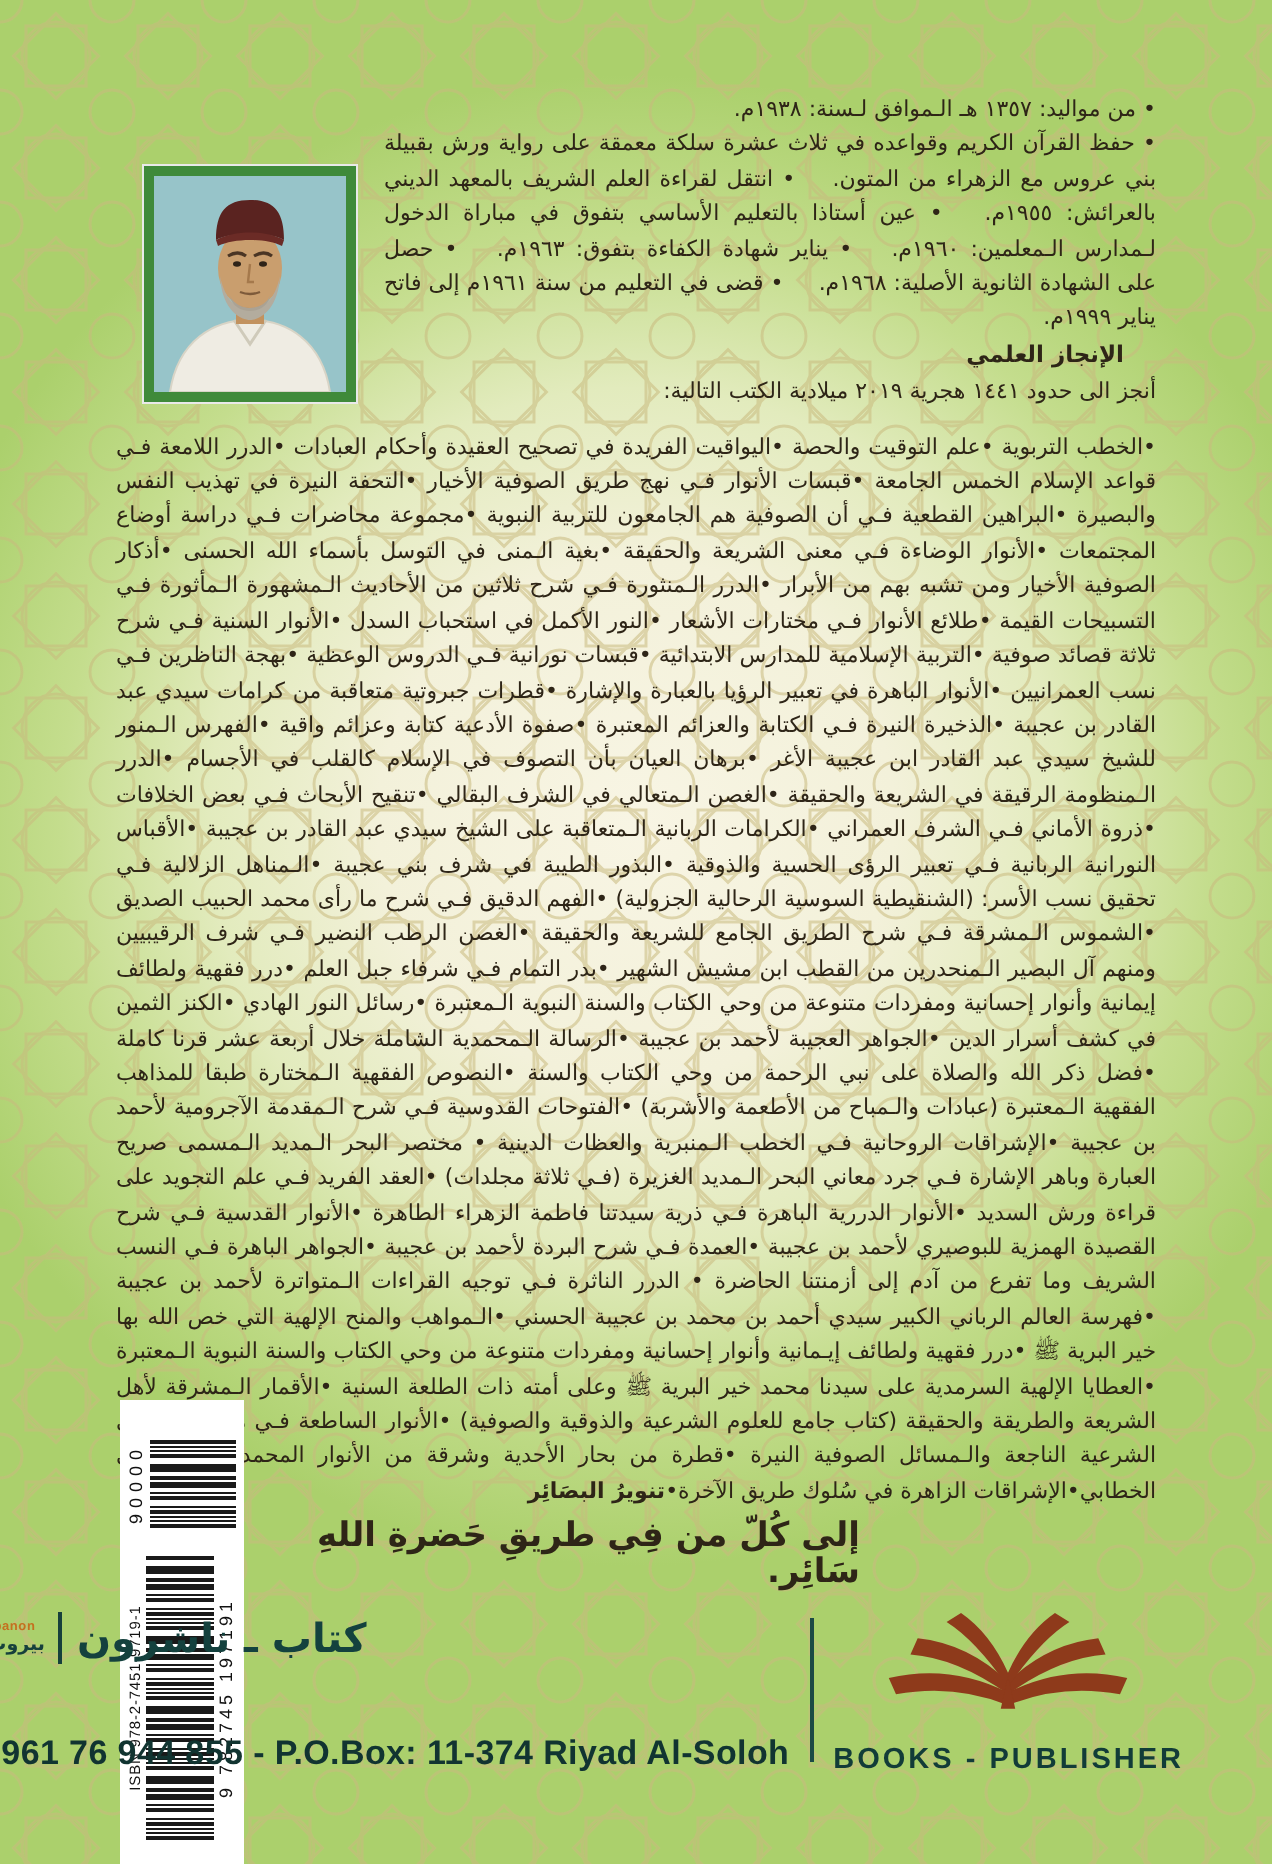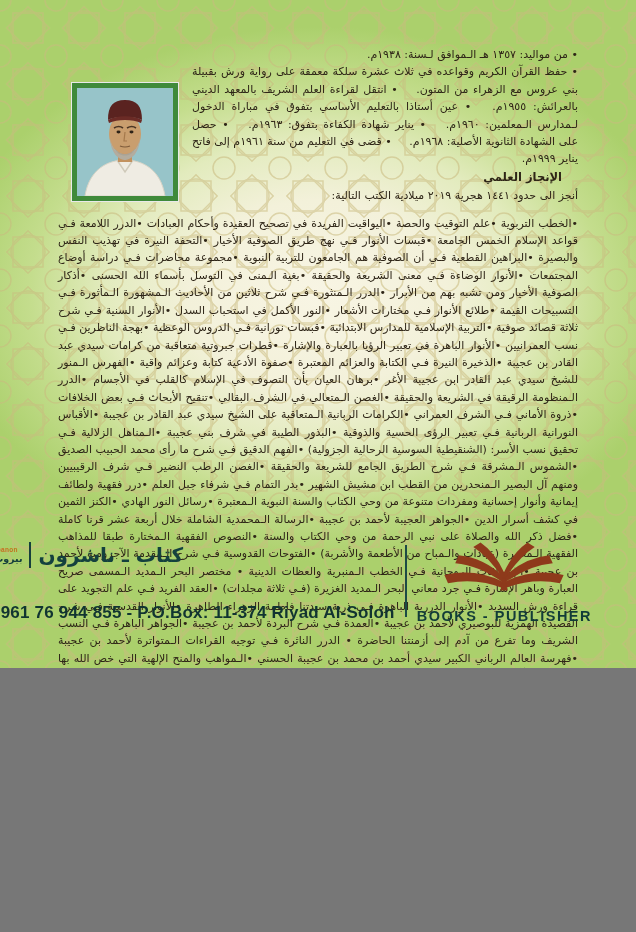--- a/index.html
+++ b/index.html
@@ -1,18 +1,18 @@
 <!DOCTYPE html>
 <html lang="ar"><head>
 <meta charset="utf-8">
 <style>
   html,body{margin:0;padding:0;background:#777;}
   .page{
     position:relative;
-    width:636px;height:668px;
+    width:636px;height:932px;
     margin:0 auto;
     overflow:hidden;
     background:
       radial-gradient(ellipse 58% 40% at 50% 44%,
         #f8f5e4 0%, #f3f1da 35%, #e2ebbd 58%, #c4dd8d 78%, #abd06c 100%);
     font-family:"DejaVu Sans", sans-serif;
     color:#2e2517;
   }
   .pattern{position:absolute;inset:0;pointer-events:none;}
   .content{

